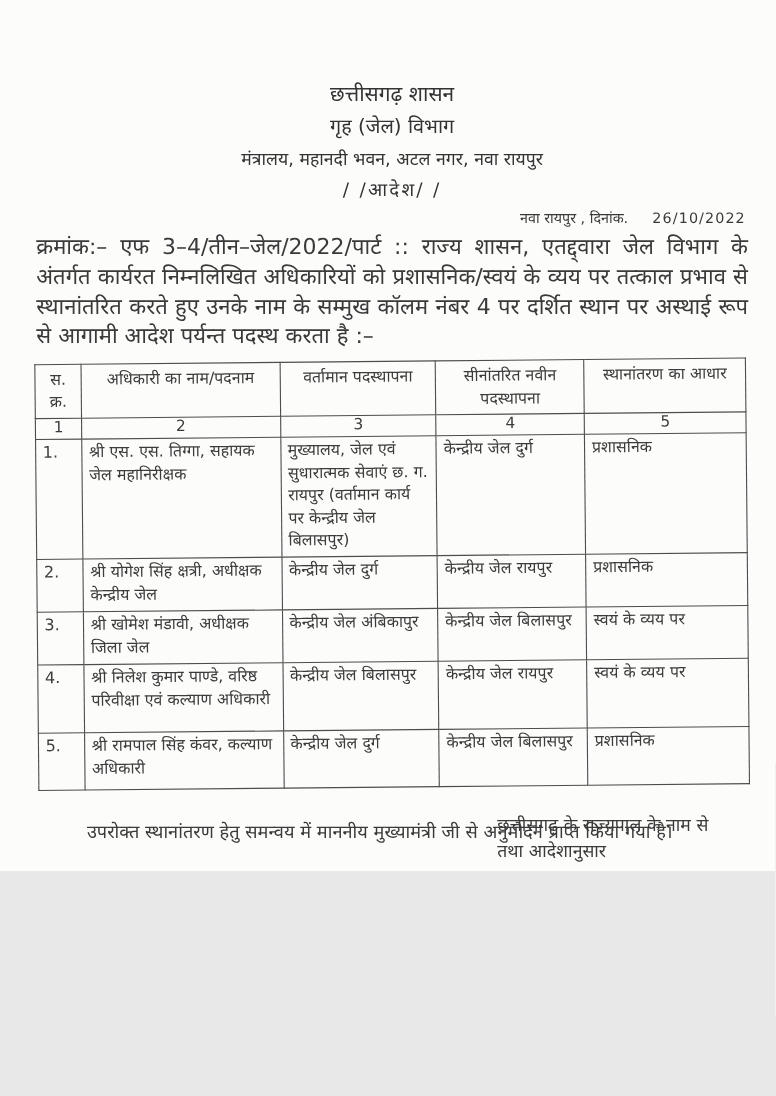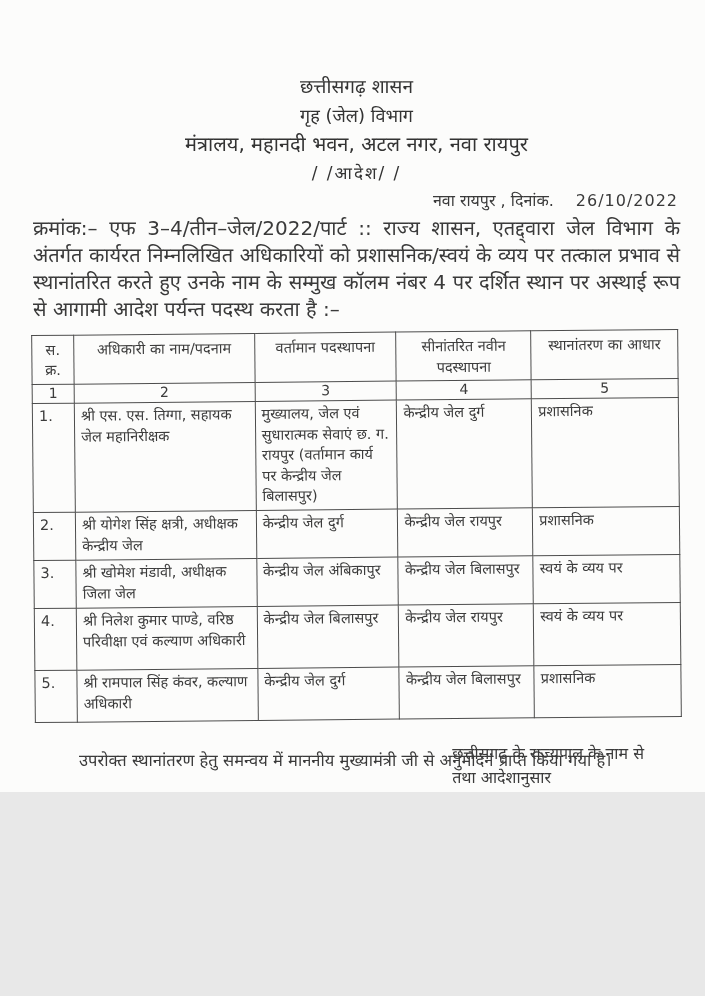--- a/index.html
+++ b/index.html
@@ -11,26 +11,26 @@
     color:#3a3a3a;
     font-family:"DejaVu Sans","Liberation Sans",sans-serif;
     overflow:hidden;
   }
   .content { position:absolute; left:33px; right:25px; top:72px; }
 
   
   .doc-header { text-align:center; color:#333; }
   .doc-header .l1 { font-size:19px; line-height:29px; }
   .doc-header .l2 { font-size:18px; line-height:29px; }
-  .doc-header .l3 { font-size:20px; line-height:29px; }
+  .doc-header .l3 { font-size:16px; line-height:29px; }
   .doc-header .sep { font-size:16px; line-height:27px; letter-spacing:1px; }
   .doc-header .order { font-size:17px; line-height:28px; letter-spacing:2px; }
 
   
-  .dateline { text-align:right; font-size:16px; margin-top:2px; padding-right:2px; }
+  .dateline { text-align:right; font-size:13px; margin-top:2px; padding-right:2px; }
   .dateline .date { display:inline-block; margin-left:22px; letter-spacing:1px; }
 
   
   .intro { font-size:20px; line-height:27px; text-align:justify; margin:4px 0 0 0; }
 
   
   table.transfer {
     width:100%; border-collapse:collapse; margin-top:9px;
     font-size:14.5px; line-height:1.42; color:#3c3c3c;
     transform:rotate(-0.55deg);

